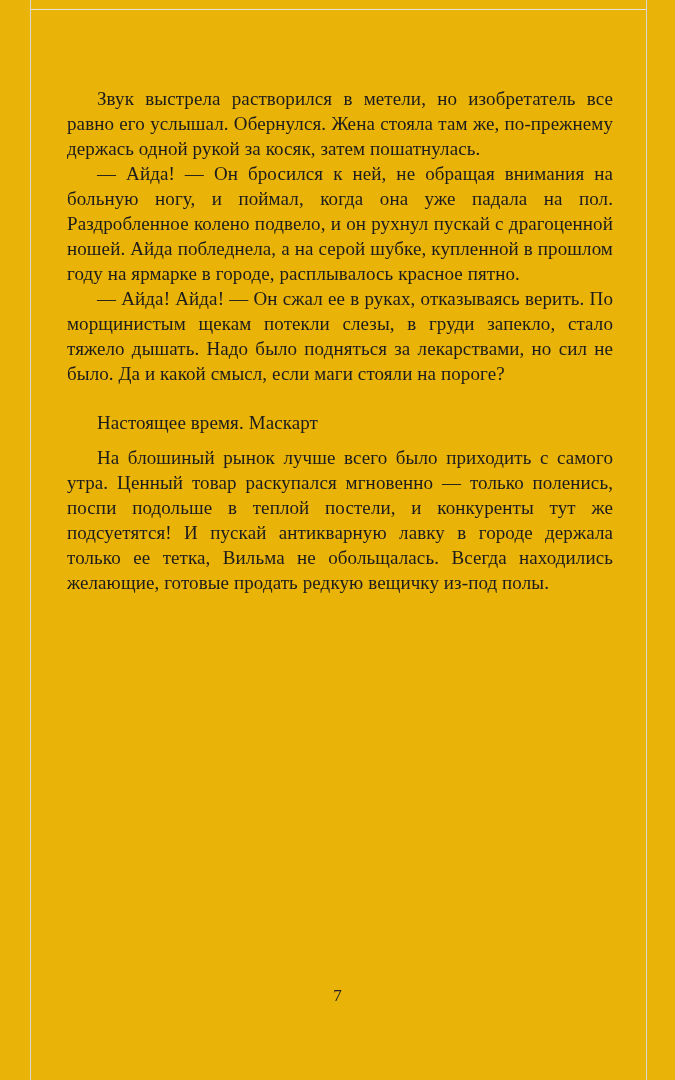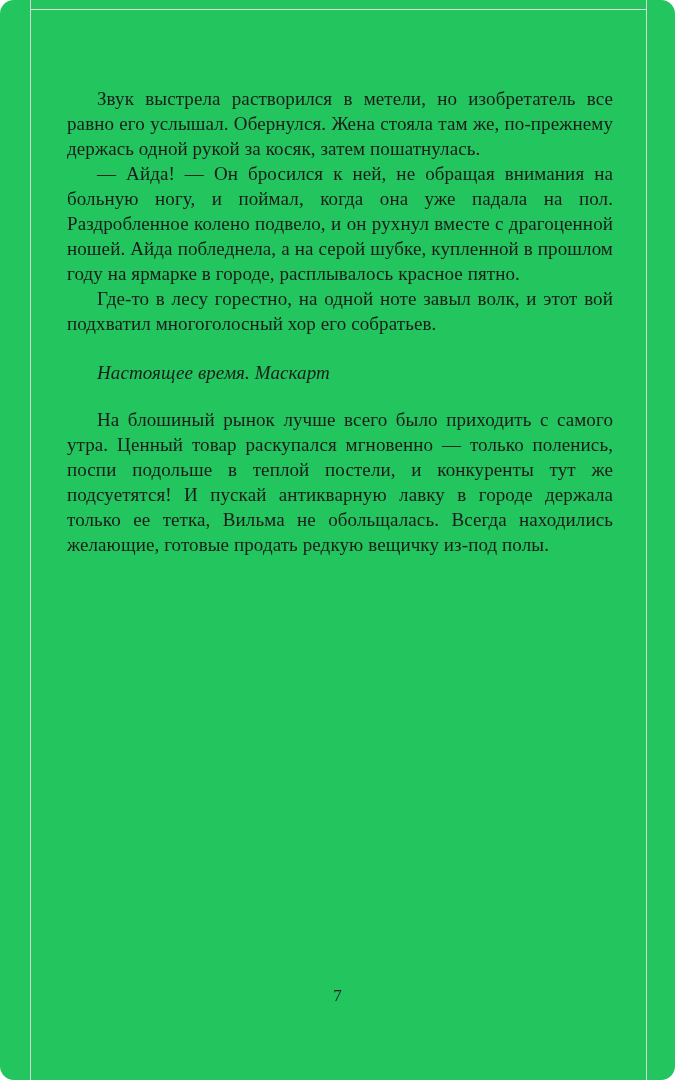--- a/index.html
+++ b/index.html
@@ -9,23 +9,22 @@
   }
   body {
     width: 675px;
     height: 1080px;
     font-family: "Liberation Serif", "DejaVu Serif", serif;
   }
   .page {
     position: relative;
     width: 675px;
     height: 1080px;
-    background: #22c55e;
+    background: #eab308;
     overflow: hidden;
-    border-radius: 14px;
   }
   
   .edge-left, .edge-right {
     position: absolute;
     top: 0;
     bottom: 0;
     width: 1px;
     background: #d7d7d7;
   }
   .edge-left  { left: 30px; }
@@ -48,24 +47,23 @@
     line-height: 25px;
     text-align: justify;
     letter-spacing: 0.1px;
   }
   .text-block p {
     margin: 0;
     padding: 0;
     text-indent: 30px;
   }
   .text-block p.heading {
-    font-style: italic;
     text-align: left;
     margin-top: 24px;
-    margin-bottom: 22px;
+    margin-bottom: 10px;
   }
   .page-number {
     position: absolute;
     left: 0;
     top: 986px;
     width: 675px;
     text-align: center;
     font-size: 17px;
     color: #222222;
   }
@@ -74,21 +72,21 @@
 <body>
 
 <div class="page">
 
   <div class="edge-top"></div>
   <div class="edge-left"></div>
   <div class="edge-right"></div>
 
   <div class="text-block">
     <p>Звук выстрела растворился в метели, но изобретатель все равно его услышал. Обернулся. Жена стояла там же, по-прежнему держась одной рукой за косяк, затем пошатнулась.</p>
-    <p>— Айда! — Он бросился к ней, не обращая внимания на больную ногу, и поймал, когда она уже падала на пол. Раздробленное колено подвело, и он рухнул вместе с драгоценной ношей. Айда побледнела, а на серой шубке, купленной в прошлом году на ярмарке в городе, расплывалось красное пятно.</p>
-    <p>Где-то в лесу горестно, на одной ноте завыл волк, и этот вой подхватил многоголосный хор его собратьев.</p>
+    <p>— Айда! — Он бросился к ней, не обращая внимания на больную ногу, и поймал, когда она уже падала на пол. Раздробленное колено подвело, и он рухнул пускай с драгоценной ношей. Айда побледнела, а на серой шубке, купленной в прошлом году на ярмарке в городе, расплывалось красное пятно.</p>
+    <p>— Айда! Айда! — Он сжал ее в руках, отказываясь верить. По морщинистым щекам потекли слезы, в груди запекло, стало тяжело дышать. Надо было подняться за лекарствами, но сил не было. Да и какой смысл, если маги стояли на пороге?</p>
     <p class="heading">Настоящее время. Маскарт</p>
     <p>На блошиный рынок лучше всего было приходить с самого утра. Ценный товар раскупался мгновенно — только поленись, поспи подольше в теплой постели, и конкуренты тут же подсуетятся! И пускай антикварную лавку в городе держала только ее тетка, Вильма не обольщалась. Всегда находились желающие, готовые продать редкую вещичку из-под полы.</p>
   </div>
 
   <div class="page-number">7</div>
 
 </div>
 
 </body></html>

